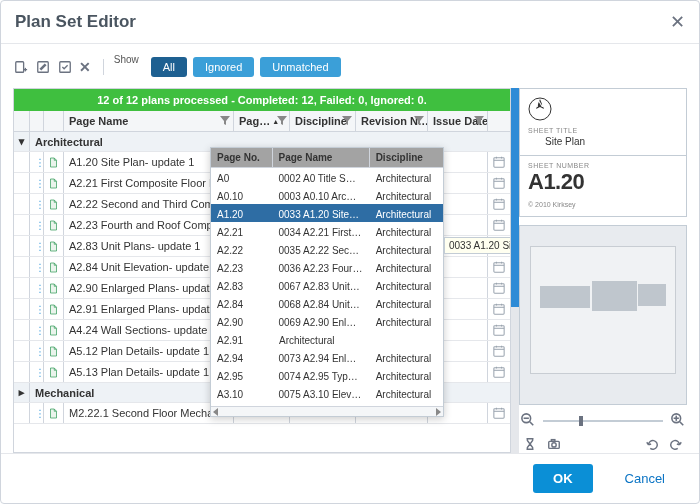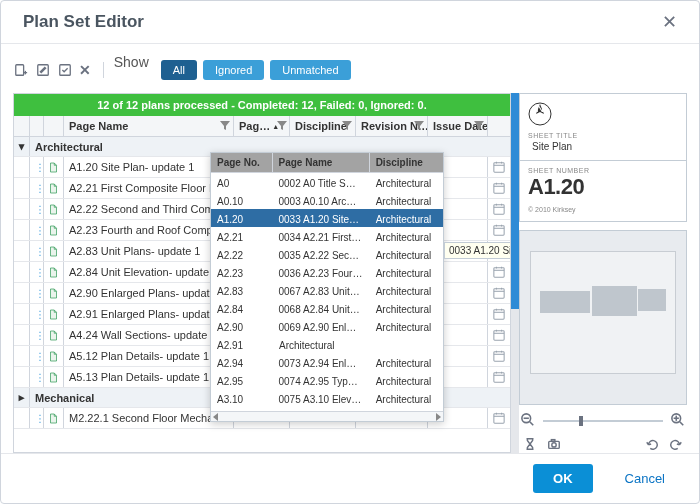--- a/index.html
+++ b/index.html
@@ -1,26 +1,26 @@
 <!DOCTYPE html>
 <html><head>
 <meta charset="utf-8">
 <style>
   *{box-sizing:border-box;margin:0;padding:0;font-family:Arial,Helvetica,sans-serif;font-size:11px;color:#333}
   html,body{width:700px;height:504px;background:#fff;overflow:hidden}
   .dialog{width:700px;height:504px;background:#fff;border:1px solid #d0d5dd;border-radius:4px;display:flex;flex-direction:column}
-  .titlebar{display:flex;justify-content:space-between;align-items:center;padding:10px 22px;border-bottom:1px solid #e5e7eb}
+  .titlebar{display:flex;justify-content:space-between;align-items:center;padding:10px 14px;border-bottom:1px solid #e5e7eb}
   .titlebar h1{font-size:17px;font-weight:600;color:#4a5560}
   .close-x{font-size:18px;color:#6b7280;cursor:pointer}
   .body{flex:1;display:flex;flex-direction:column;padding:10px 12px 0 12px;overflow:hidden}
   .toolbar{display:flex;align-items:center;gap:6px;margin-bottom:8px}
   .tb-icon{width:16px;height:16px;display:flex;align-items:center;justify-content:center;color:#6b7280;cursor:pointer}
   .tb-icon svg{width:14px;height:14px;stroke:#6b7280;fill:none;stroke-width:1.5}
   .tb-x{font-size:14px;color:#6b7280;font-weight:bold;cursor:pointer;margin-right:6px}
-  .show-lbl{font-size:14px;color:#555;margin:0 6px 15px 4px}
+  .show-lbl{font-size:10px;color:#555;margin:0 6px 15px 4px}
   .pill{padding:4px 12px;border-radius:3px;font-size:11px;color:#fff;cursor:pointer}
   .pill.all{background:#1e6091}
   .pill.matched{background:#3b9fd8}
   .pill.unmatched{background:#3b9fd8}
   .content-row{flex:1;display:flex;overflow:hidden}
   .left{flex:1;display:flex;flex-direction:column;border:1px solid #d0d5dd;position:relative;overflow:hidden}
   .status{background:#3fbf3f;color:#fff;text-align:center;font-size:11px;font-weight:600;padding:5px}
   .grid-head,.row{display:flex;align-items:stretch}
   .grid-head{background:#f4f6f8;border-bottom:1px solid #d0d5dd}
   .hc,.cell{border-right:1px solid #d0d5dd;padding:4px 5px;display:flex;align-items:center;overflow:hidden;white-space:nowrap;text-overflow:ellipsis}
@@ -59,21 +59,21 @@
   .dd-row.sel div{color:#fff}
   .dd-scroll{height:10px;border-top:1px solid #d0d5dd;background:#f4f6f8;position:relative}
   .dd-scroll:before,.dd-scroll:after{content:"";position:absolute;top:1px;width:0;height:0;border-top:4px solid transparent;border-bottom:4px solid transparent}
   .dd-scroll:before{left:2px;border-right:5px solid #888}
   .dd-scroll:after{right:2px;border-left:5px solid #888}
   .tooltip{position:absolute;top:148px;left:430px;background:#fffff0;border:1px solid #c3ccd5;padding:2px 4px;font-size:10px;z-index:6;white-space:nowrap}
   
   .right{width:168px;display:flex;flex-direction:column;gap:8px}
   .sheet-card{border:1px solid #c3ccd5;padding:8px}
   .sheet-lbl{font-size:7px;color:#888;letter-spacing:.5px}
-  .sheet-val{font-size:10px;margin:2px 4px 8px}
+  .sheet-val{font-size:10px;margin:2px 17px 8px}
   .sheet-num{font-size:22px;font-weight:700;letter-spacing:-.5px}
   .north{position:relative;width:24px;height:24px;margin-bottom:6px}
   .north svg{width:24px;height:24px}
   .copy{font-size:7px;color:#888;margin-top:6px}
   .thumb{flex:1;border:1px solid #c3ccd5;background:linear-gradient(#e8ebef,#e8ebef);position:relative;min-height:130px;overflow:hidden}
   .thumb .plan{position:absolute;inset:20px 10px 30px 10px;background:#f0f2f4;border:1px solid #c8cdd3}
   .thumb .blk{position:absolute;background:#bfc6cd}
   .zoom-row{display:flex;align-items:center;gap:8px;padding:0 2px}
   .zoom-row .mag svg{width:14px;height:14px;stroke:#6b7280;fill:none;stroke-width:1.8}
   .zoom-row .track{flex:1;height:2px;background:#c3ccd5;position:relative}

